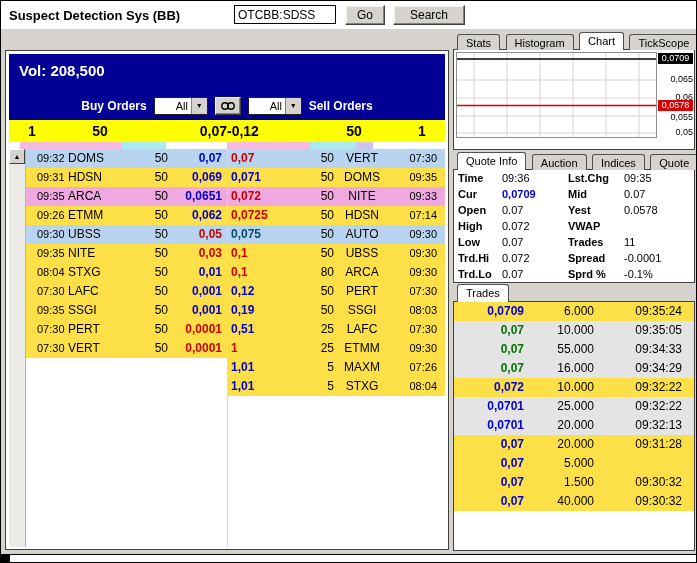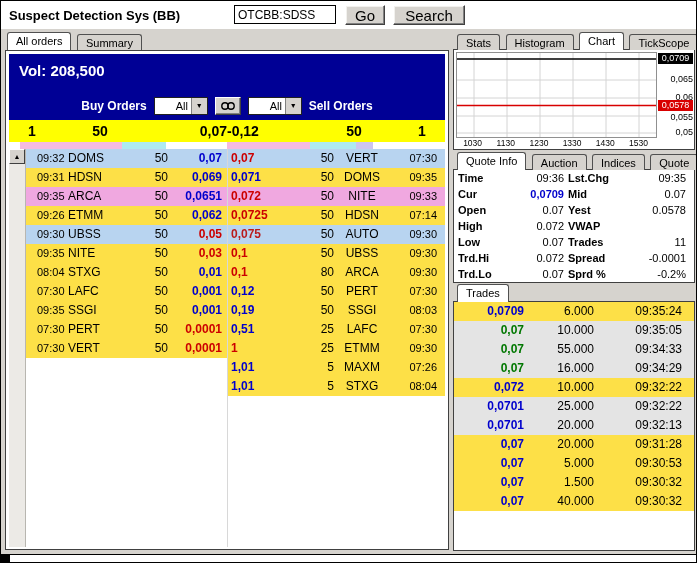--- a/index.html
+++ b/index.html
@@ -6,21 +6,21 @@
   .window{position:relative;width:695px;height:561px;border:1px solid #000;background:#d6d3ce;
           font-family:"Liberation Sans",sans-serif;color:#000;overflow:hidden;}
 
   
   .topbar{position:absolute;left:0;top:0;width:100%;height:28px;background:#fff;}
   .title{position:absolute;left:8px;top:7px;font-size:13px;font-weight:bold;}
   .syminput{position:absolute;left:233px;top:4px;width:102px;height:19px;box-sizing:border-box;
             border:1px solid #000;font-family:inherit;font-size:12px;padding:1px 3px;}
   .btn{position:absolute;top:4px;height:20px;background:#d6d3ce;border:1px solid;
        border-color:#fff #404040 #404040 #fff;box-shadow:inset -1px -1px 0 #808080,inset 1px 1px 0 #f2f1ee;
-       font-family:inherit;font-size:15px;padding:0 6px;cursor:default;}
+       font-family:inherit;font-size:12px;padding:0 6px;cursor:default;}
   .btn.go{left:344px;width:40px;}
   .btn.search{left:392px;width:72px;}
 
   
   .tabstrip{position:absolute;height:18px;z-index:3;white-space:nowrap;}
   .tab{display:inline-block;vertical-align:bottom;padding:2px 8px 1px;font-size:11px;background:#d6d3ce;
        border:1px solid #505050;border-bottom:none;border-radius:3px 3px 0 0;margin-right:1px;cursor:default;}
   .tab.active{background:#fff;padding-bottom:3px;position:relative;z-index:4;}
   .ltabs{left:6px;top:31px;}
   .rtabs1{left:456px;top:31px;}
@@ -81,21 +81,21 @@
   .ylab.blackbox{background:#000;color:#fff;text-align:center;padding-right:0;}
   .ylab.redbox{background:#d80000;color:#fff;text-align:center;padding-right:0;}
   .xlabels{position:absolute;left:2px;top:88px;width:199px;display:flex;}
   .xlabels span{flex:1;text-align:center;font-size:8.5px;}
 
   .quotebox{position:absolute;left:452px;top:168px;width:242px;height:114px;box-sizing:border-box;
             background:#fff;border:1px solid #404040;overflow:hidden;}
   .qirow{display:grid;grid-template-columns:44px 66px 56px 1fr;height:16px;line-height:16px;
          font-size:11px;padding:0 4px;}
   .qlab{font-weight:bold;white-space:nowrap;}
-  .qval{text-align:right;padding-right:4px;white-space:nowrap;}
+  .qval{text-align:left;padding-right:4px;white-space:nowrap;}
 
   .tradesbox{position:absolute;left:452px;top:300px;width:242px;height:250px;box-sizing:border-box;
              background:#fff;border:1px solid #404040;overflow:hidden;}
 
   
   .bline{position:absolute;left:0;top:553px;width:100%;height:1px;background:#000;}
   .barea{position:absolute;left:0;top:554px;width:100%;height:7px;background:#fff;}
   .bcorner{position:absolute;left:0;top:554px;width:9px;height:7px;background:#000;z-index:2;}
 </style>
 </head>
@@ -103,24 +103,20 @@
 
 <div class="window">
 
   <div class="topbar">
     <div class="title">Suspect Detection Sys (BB)</div>
     <input class="syminput" value="OTCBB:SDSS" style="">
     <button class="btn go">Go</button>
     <button class="btn search">Search</button>
   </div>
 
-  <div class="tabstrip ltabs">
-    <div class="tab active">All orders</div>
-    <div class="tab">Summary</div>
-  </div>
 
   <div class="lpanel">
 
     <div class="qhead">
       <div class="qline1">
         <span>Vol: 208,500</span>
       </div>
       <div class="qline2">
         <span>Buy Orders</span>
         <div class="dd">
@@ -259,21 +255,21 @@
           <div class="cell cm c">NITE</div>
           <div class="cell ct r">09:33</div>
         </div>
         <div class="trow ask">
           <div class="cell cp b" style="color: rgb(204, 0, 0);">0,0725</div>
           <div class="cell cs r">50</div>
           <div class="cell cm c">HDSN</div>
           <div class="cell ct r">07:14</div>
         </div>
         <div class="trow ask" style="background: rgb(184, 212, 240);">
-          <div class="cell cp b" style="color: #b91c1c;">0,075</div>
+          <div class="cell cp b" style="color: #0c4a6e;">0,075</div>
           <div class="cell cs r">50</div>
           <div class="cell cm c">AUTO</div>
           <div class="cell ct r">09:30</div>
         </div>
         <div class="trow ask">
           <div class="cell cp b" style="color: rgb(204, 0, 0);">0,1</div>
           <div class="cell cs r">50</div>
           <div class="cell cm c">UBSS</div>
           <div class="cell ct r">09:30</div>
         </div>
@@ -347,28 +343,20 @@
         <line x1="0" y1="52.5" x2="199" y2="52.5" stroke="#d80000" stroke-width="1.4"></line>
         <line x1="0" y1="6" x2="199" y2="6" stroke="#000000" stroke-width="1.4"></line>
       </svg>
     </div>
     <div class="ylab blackbox" style="top:3px">0,0709</div>
     <div class="ylab" style="top:24px">0,065</div>
     <div class="ylab" style="top:42px">0,06</div>
     <div class="ylab redbox" style="top:50px">0,0578</div>
     <div class="ylab" style="top:62px">0,055</div>
     <div class="ylab" style="top:77px">0,05</div>
-    <div class="xlabels">
-      <span>1030</span>
-      <span>1130</span>
-      <span>1230</span>
-      <span>1330</span>
-      <span>1430</span>
-      <span>1530</span>
-    </div>
   </div>
 
   <div class="tabstrip rtabs2">
     <div class="tab active">Quote Info</div>
     <div class="tab">Auction</div>
     <div class="tab">Indices</div>
     <div class="tab">Quote</div>
   </div>
 
   <div class="quotebox" id="quote-info-body">
@@ -405,21 +393,21 @@
       <div class="qirow">
         <div class="qlab">Trd.Hi</div>
         <div class="qval">0.072</div>
         <div class="qlab">Spread</div>
         <div class="qval">-0.0001</div>
       </div>
       <div class="qirow">
         <div class="qlab">Trd.Lo</div>
         <div class="qval">0.07</div>
         <div class="qlab">Sprd %</div>
-        <div class="qval">-0.2%</div>
+        <div class="qval">-0.1%</div>
       </div>
     </div>
 
   <div class="tabstrip rtabs3">
     <div class="tab active">Trades</div>
   </div>
   <div class="tradesbox" id="trades-body">
       <div class="trow trade">
         <div class="cell tp r b" style="color: rgb(0, 0, 204);">0,0709</div>
         <div class="cell ts r">6.000</div>
@@ -456,21 +444,20 @@
         <div class="cell tt r">09:32:13</div>
       </div>
       <div class="trow trade">
         <div class="cell tp r b" style="color: rgb(0, 0, 204);">0,07</div>
         <div class="cell ts r">20.000</div>
         <div class="cell tt r">09:31:28</div>
       </div>
       <div class="trow trade">
         <div class="cell tp r b" style="color: rgb(0, 0, 204);">0,07</div>
         <div class="cell ts r">5.000</div>
-        <div class="cell tt r">09:30:53</div>
       </div>
       <div class="trow trade">
         <div class="cell tp r b" style="color: rgb(0, 0, 204);">0,07</div>
         <div class="cell ts r">1.500</div>
         <div class="cell tt r">09:30:32</div>
       </div>
       <div class="trow trade">
         <div class="cell tp r b" style="color: rgb(0, 0, 204);">0,07</div>
         <div class="cell ts r">40.000</div>
         <div class="cell tt r">09:30:32</div>

